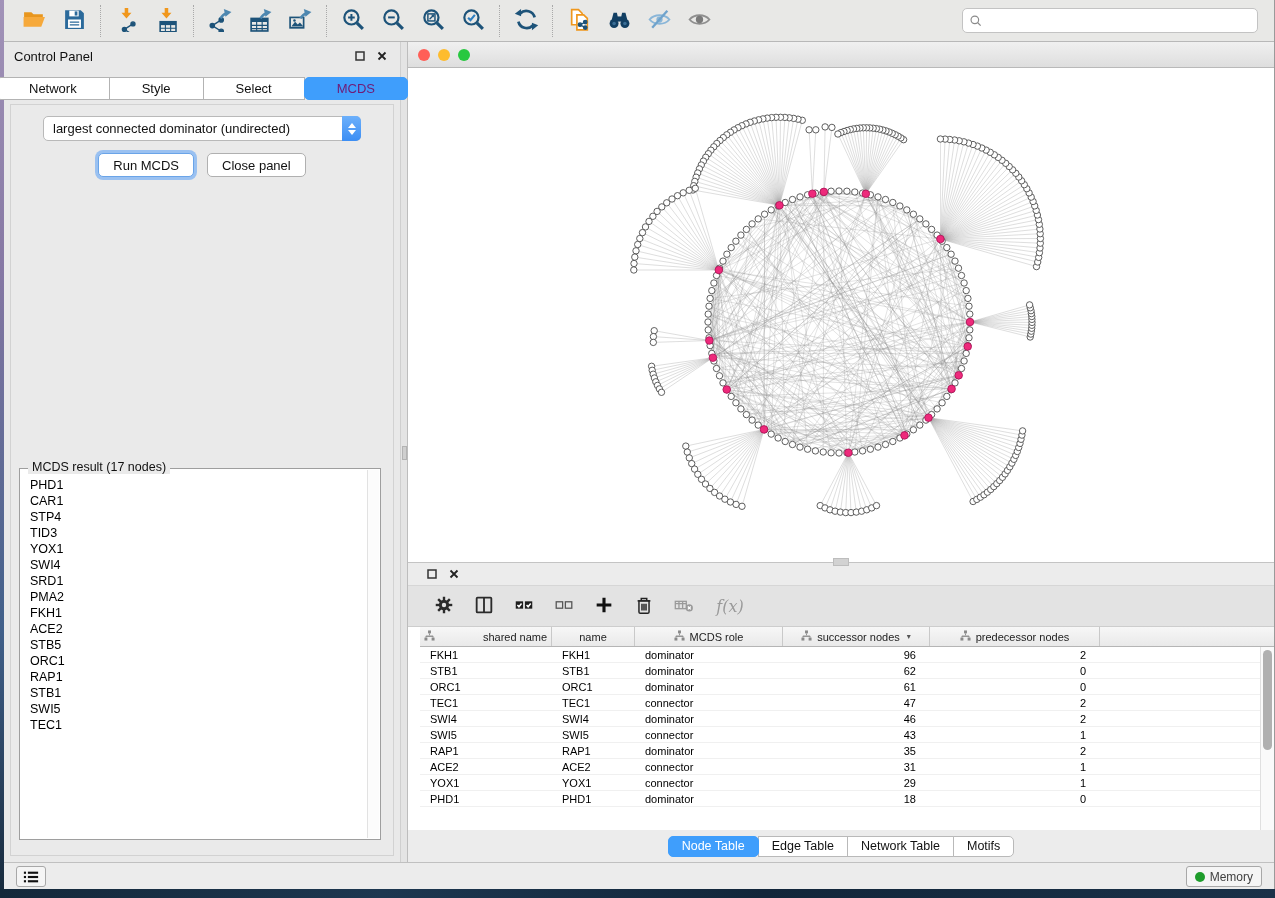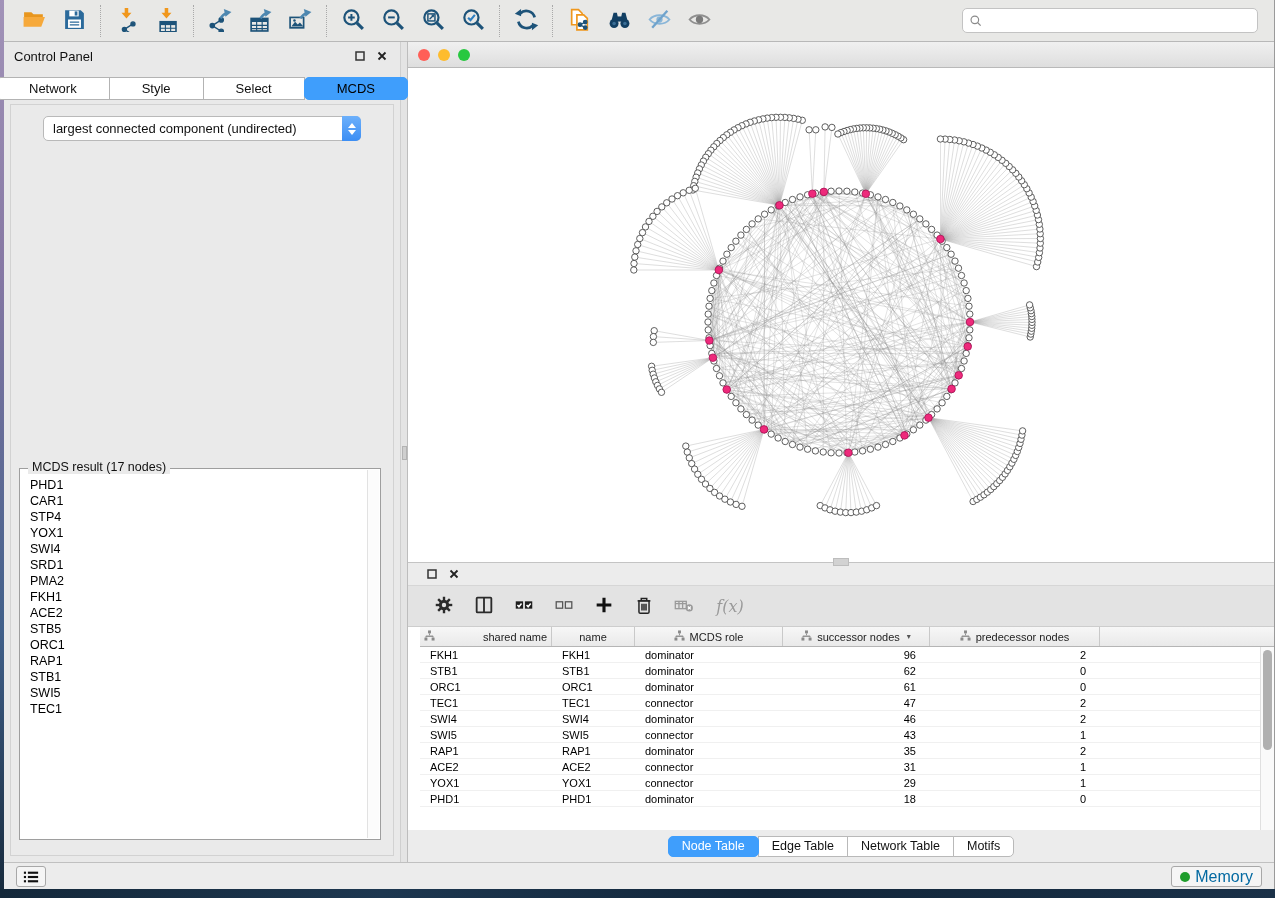--- a/index.html
+++ b/index.html
@@ -31,21 +31,21 @@
   
   .control-panel { width:396px; flex:none; background:#e9e9e9; display:flex; flex-direction:column; position:relative; }
   .panel-header { height:28px; display:flex; align-items:center; padding:0 10px; flex:none; }
   .panel-header .ph-title { font-size:13px; color:#111; flex:1; }
   .win-icn { width:16px; height:16px; display:flex; align-items:center; justify-content:center; cursor:pointer; margin-left:6px; }
   .tabbar { height:30px; display:flex; justify-content:center; align-items:flex-end; flex:none; }
   .tab { height:23px; padding:0 32px; background:#fff; border:1px solid #b3b3b3; margin-left:-1px;
          font-size:13px; display:flex; align-items:center; cursor:pointer; color:#111; }
   .tab:first-child { border-radius:5px 0 0 5px; margin-left:0; }
   .tab:last-child { border-radius:0 5px 5px 0; }
-  .tab.active { background:#3f9efc; border-color:#3f9efc; color:#000000; border-radius:5px; position:relative; z-index:2; }
+  .tab.active { background:#3f9efc; border-color:#3f9efc; color:#701a75; border-radius:5px; position:relative; z-index:2; }
   .cp-body { flex:1; position:relative; margin:4px 6px 6px 6px; border:1px solid #d2d2d2;
              background:#eaeaea; overflow:hidden; }
   .opt-label { text-align:center; font-size:13px; color:#111; margin-top:16px; }
   .cp-select { width:318px; height:25px; margin:11px auto 0; background:#fff; border:1px solid #b9b9b9;
                border-radius:5px; display:flex; align-items:center; cursor:pointer; position:relative; }
   .cp-select .sel-text { flex:1; font-size:13px; color:#111; padding-left:9px; white-space:nowrap; overflow:hidden; }
   .sel-stepper { width:19px; height:25px; margin-right:-1px; background:linear-gradient(180deg,#6cb0fb,#3c8ef4);
                  border-radius:0 5px 5px 0; display:flex; flex-direction:column; align-items:center; justify-content:center; gap:2px; }
   .sel-stepper .tri-up { width:0;height:0;border-left:4px solid transparent;border-right:4px solid transparent;border-bottom:5px solid #fff; }
   .sel-stepper .tri-dn { width:0;height:0;border-left:4px solid transparent;border-right:4px solid transparent;border-top:5px solid #fff; }
@@ -112,21 +112,21 @@
 
   
   .status-bar { height:28px; flex:none; background:#ececec; border-top:1px solid #c0c0c0;
                 display:flex; align-items:center; padding:0 12px; }
   .sb-left-btn { width:30px; height:21px; background:#f5f5f5; border:1px solid #a8a8a8; border-radius:3px;
                  display:flex; align-items:center; justify-content:center; cursor:pointer; }
   .sb-spacer { flex:1; }
   .memory-btn { height:21px; background:#f5f5f5; border:1px solid #a8a8a8; border-radius:3px;
                 display:flex; align-items:center; gap:5px; padding:0 8px; cursor:pointer; }
   .mem-dot { width:10px; height:10px; border-radius:50%; }
-  .memory-btn span.lbl { font-size:16px; color:#0369a1; }
+  .memory-btn span.lbl { font-size:12px; color:#404040; }
   .xmark { stroke:#222; stroke-width:1.8; }
 </style>
 </head>
 <body>
 
 <div class="screen">
   <div class="app">
 
     <div class="toolbar">
       <div id="tb-groups" style="display:flex;align-items:center;">
@@ -310,32 +310,37 @@
             </span>
         </div>
         <div class="tabbar" id="cp-tabs">
             <div class="tab">Network</div>
             <div class="tab">Style</div>
             <div class="tab">Select</div>
             <div class="tab active">MCDS</div>
           </div>
         <div class="cp-body">
           <div class="cp-select">
-            <span class="sel-text">largest connected component (undirected)</span>
+            <span class="sel-text">largest connected dominator (undirected)</span>
             <span class="sel-stepper">
                 <span class="tri-up"></span>
                 <span class="tri-dn"></span>
               </span>
+          </div>
+          <div class="btn-row">
+            <button class="mac-btn focused">Run MCDS</button>
+            <button class="mac-btn">Close panel</button>
           </div>
           <div class="result-group">
             <span class="result-legend">MCDS result (17 nodes)</span>
             <div class="result-list" id="mcds-list">
                 <div class="result-item">PHD1</div>
                 <div class="result-item">CAR1</div>
                 <div class="result-item">STP4</div>
+                <div class="result-item">TID3</div>
                 <div class="result-item">YOX1</div>
                 <div class="result-item">SWI4</div>
                 <div class="result-item">SRD1</div>
                 <div class="result-item">PMA2</div>
                 <div class="result-item">FKH1</div>
                 <div class="result-item">ACE2</div>
                 <div class="result-item">STB5</div>
                 <div class="result-item">ORC1</div>
                 <div class="result-item">RAP1</div>
                 <div class="result-item">STB1</div>

